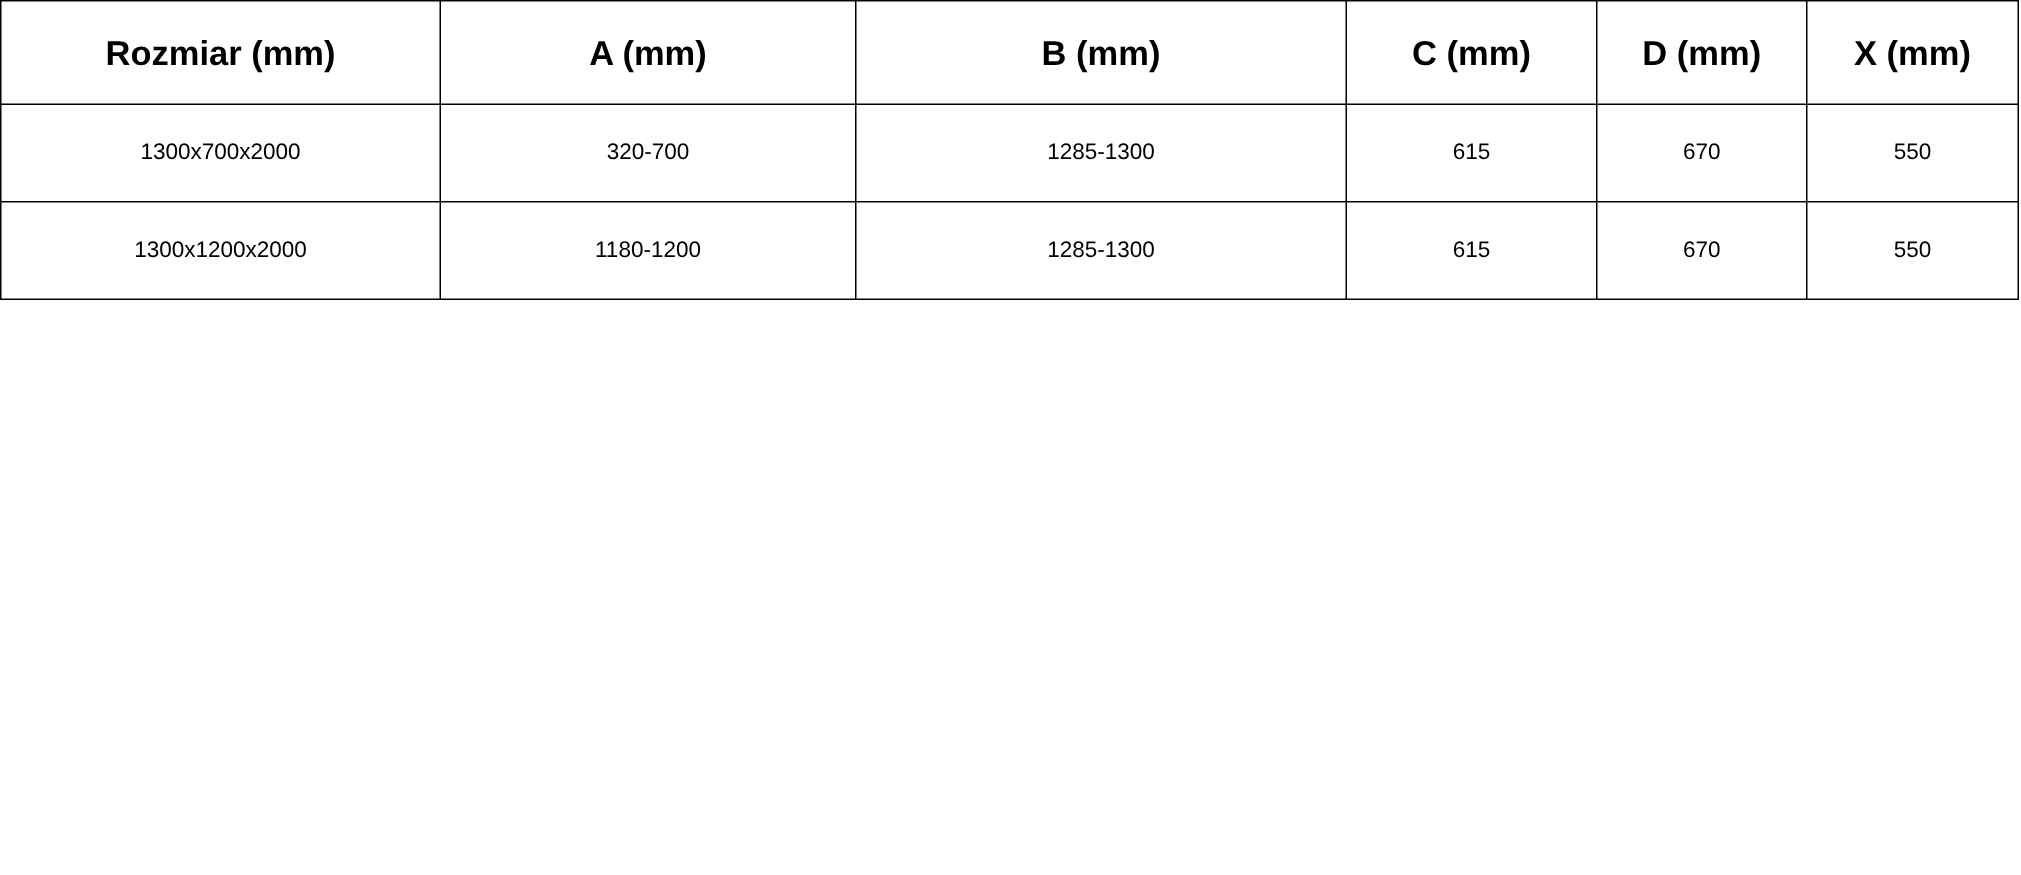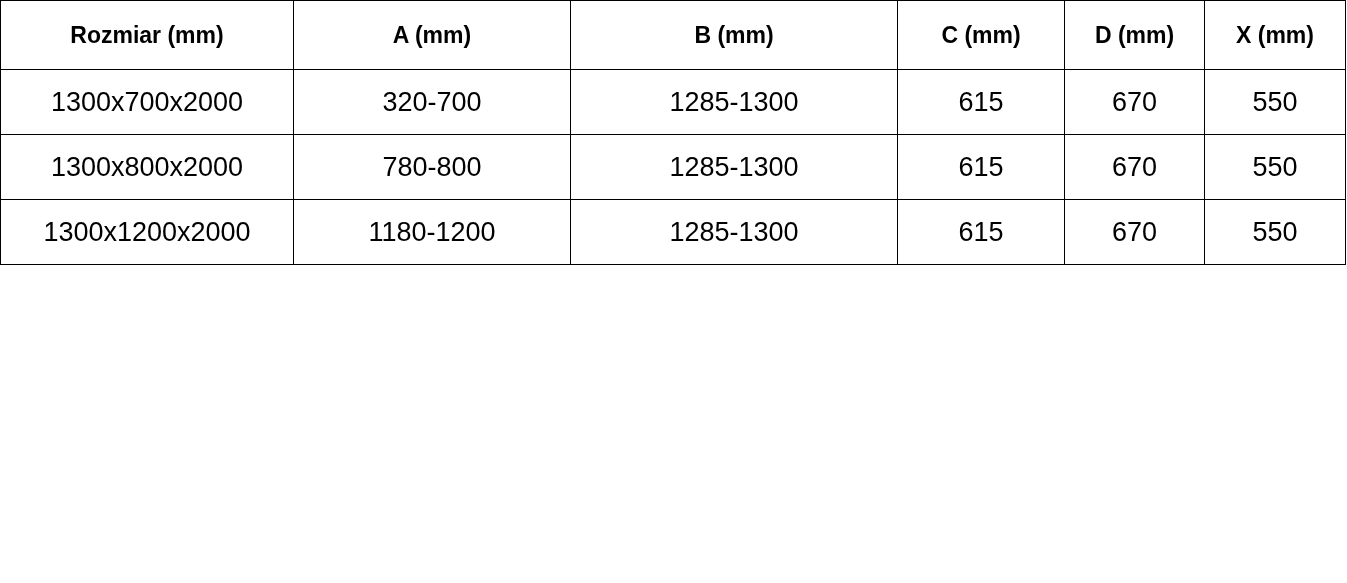--- a/index.html
+++ b/index.html
@@ -22,21 +22,21 @@
   table.spec-table {
     border-collapse: collapse;
     width: 1345px;
     table-layout: fixed;
   }
   table.spec-table th,
   table.spec-table td {
     border: 1px solid #000000;
     text-align: center;
     vertical-align: middle;
-    font-size: 27px;
+    font-size: 15px;
     padding: 0;
     height: 64px;
     line-height: 64px;
     white-space: nowrap;
   }
   table.spec-table thead th {
     font-weight: bold;
     height: 68px;
     line-height: 68px;
     font-size: 23px;
@@ -78,28 +78,20 @@
     <tbody>
       <tr>
         <td>1300x700x2000</td>
         <td>320-700</td>
         <td>1285-1300</td>
         <td>615</td>
         <td>670</td>
         <td>550</td>
       </tr>
       <tr>
-        <td>1300x800x2000</td>
-        <td>780-800</td>
-        <td>1285-1300</td>
-        <td>615</td>
-        <td>670</td>
-        <td>550</td>
-      </tr>
-      <tr>
         <td>1300x1200x2000</td>
         <td>1180-1200</td>
         <td>1285-1300</td>
         <td>615</td>
         <td>670</td>
         <td>550</td>
       </tr>
     </tbody>
   </table>
 </div>

